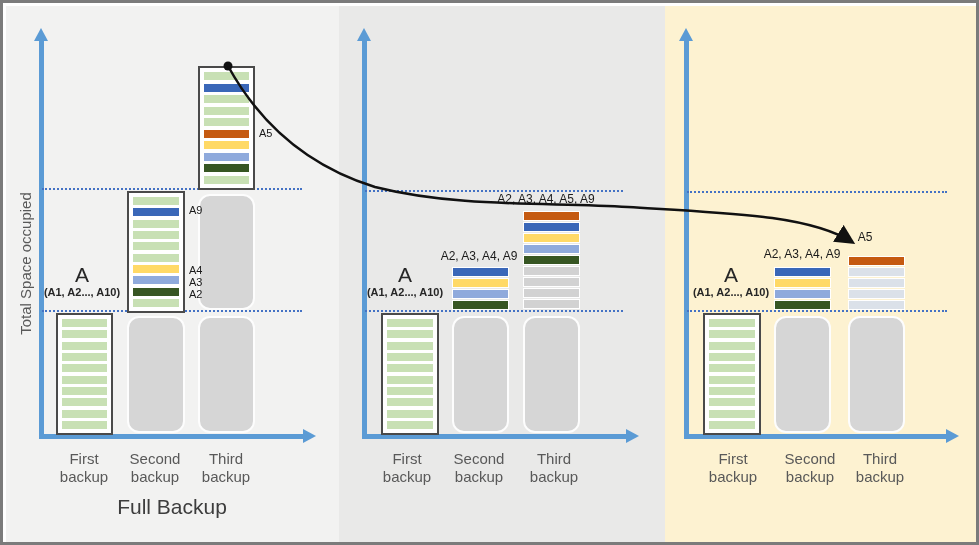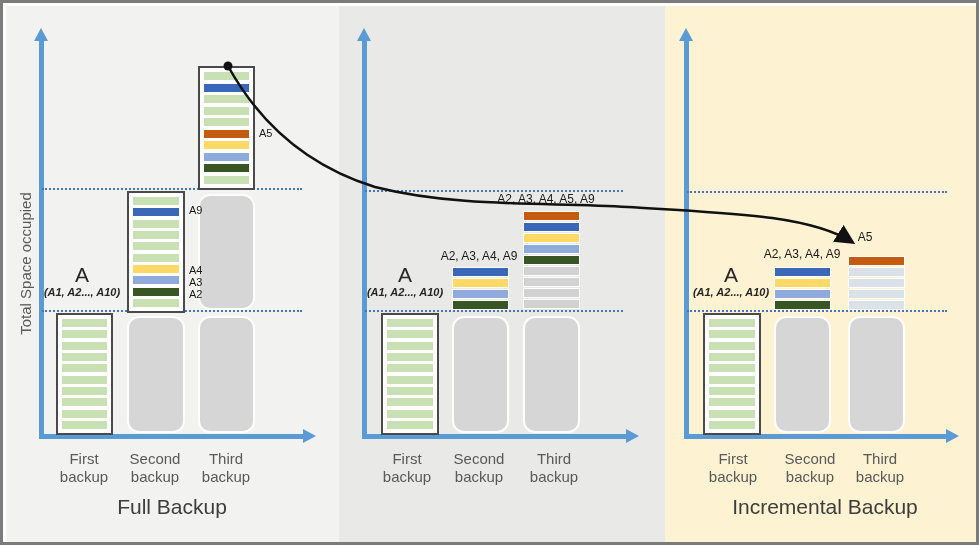--- a/index.html
+++ b/index.html
@@ -35,21 +35,21 @@
   }
   .ministack .stripe{height:8px; border:1px solid #ffffff; flex:0 0 auto;}
   
   .ylabel{position:absolute; color:#595959; font-size:15px; text-align:center;
     transform:rotate(-90deg);}
   .tick{position:absolute; color:#595959; font-size:15px; line-height:18px;
     text-align:center;}
   .panel-title{position:absolute; color:#3d3d3d; font-size:21px; text-align:center;}
   .base-label{position:absolute; text-align:center; color:#262626;}
   .base-label .big{font-size:21px; line-height:22px;}
-  .base-label .small{font-size:11px; font-weight:700; line-height:13px;font-style:italic;}
+  .base-label .small{font-size:11px; font-weight:700; line-height:13px;}
   .blk-label{position:absolute; color:#1a1a1a; font-size:11px; line-height:12px;}
   .stack-label{position:absolute; color:#1a1a1a; font-size:12px; text-align:center;}
   .flow-svg{position:absolute; left:0; top:0; width:979px; height:545px;
     pointer-events:none; z-index:20;}
 </style>
 </head>
 <body>
 
 <div class="canvas">
 
@@ -213,21 +213,20 @@
   <div class="base-label" style="left:688px; top:261px; width:80px;">
     <div class="big">A</div>
     <div class="small">(A1, A2..., A10)</div>
   </div>
   <div class="stack-label" style="left:739px; top:244px; width:120px;">A2, A3, A4, A9</div>
   <div class="stack-label" style="left:840px; top:227px; width:44px;">A5</div>
 
   <div class="tick" style="left:692px; top:447px; width:76px;">First backup</div>
   <div class="tick" style="left:769px; top:447px; width:76px;">Second backup</div>
   <div class="tick" style="left:839px; top:447px; width:76px;">Third backup</div>
-  <div class="panel-title" style="left:702px; top:492px; width:240px;">Incremental Backup</div>
 
   <svg class="flow-svg" viewBox="0 0 979 545">
     <defs>
       <marker id="arrowhead" markerWidth="9" markerHeight="8" refX="6.5" refY="4" orient="auto">
         <path d="M0,0 L8,4 L0,8 Z" fill="#111111"></path>
       </marker>
     </defs>
     <circle cx="225" cy="63" r="4.5" fill="#111111"></circle>
     <path d="M 225 63 C 252 112 295 160 372 184 C 455 205 545 199 625 204 C 725 210 806 212 849 239" fill="none" stroke="#111111" stroke-width="2.5" marker-end="url(#arrowhead)"></path>
   </svg>

